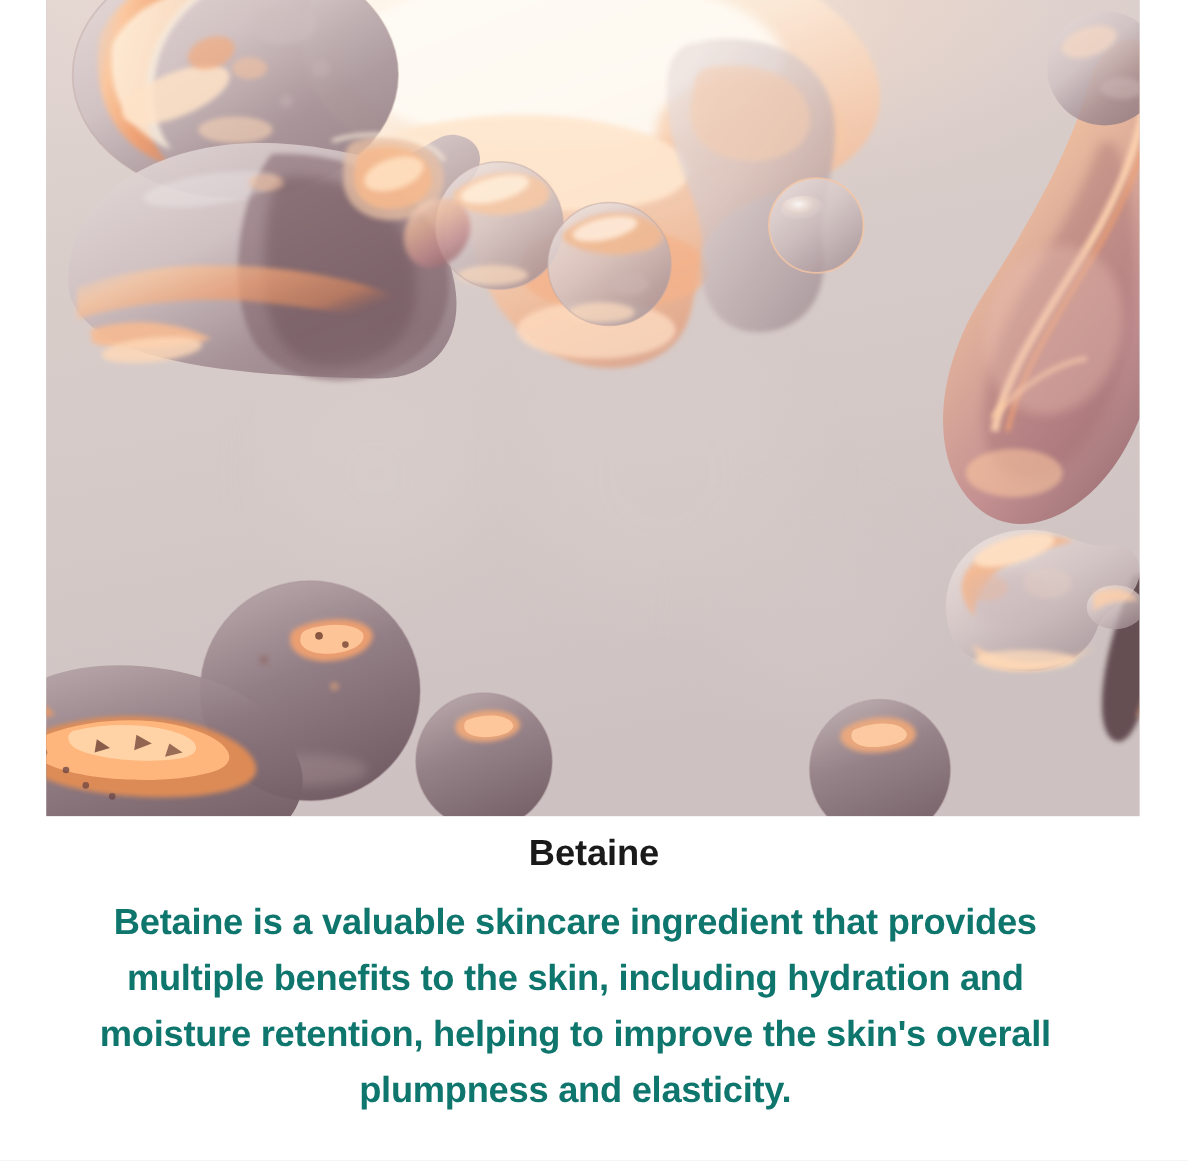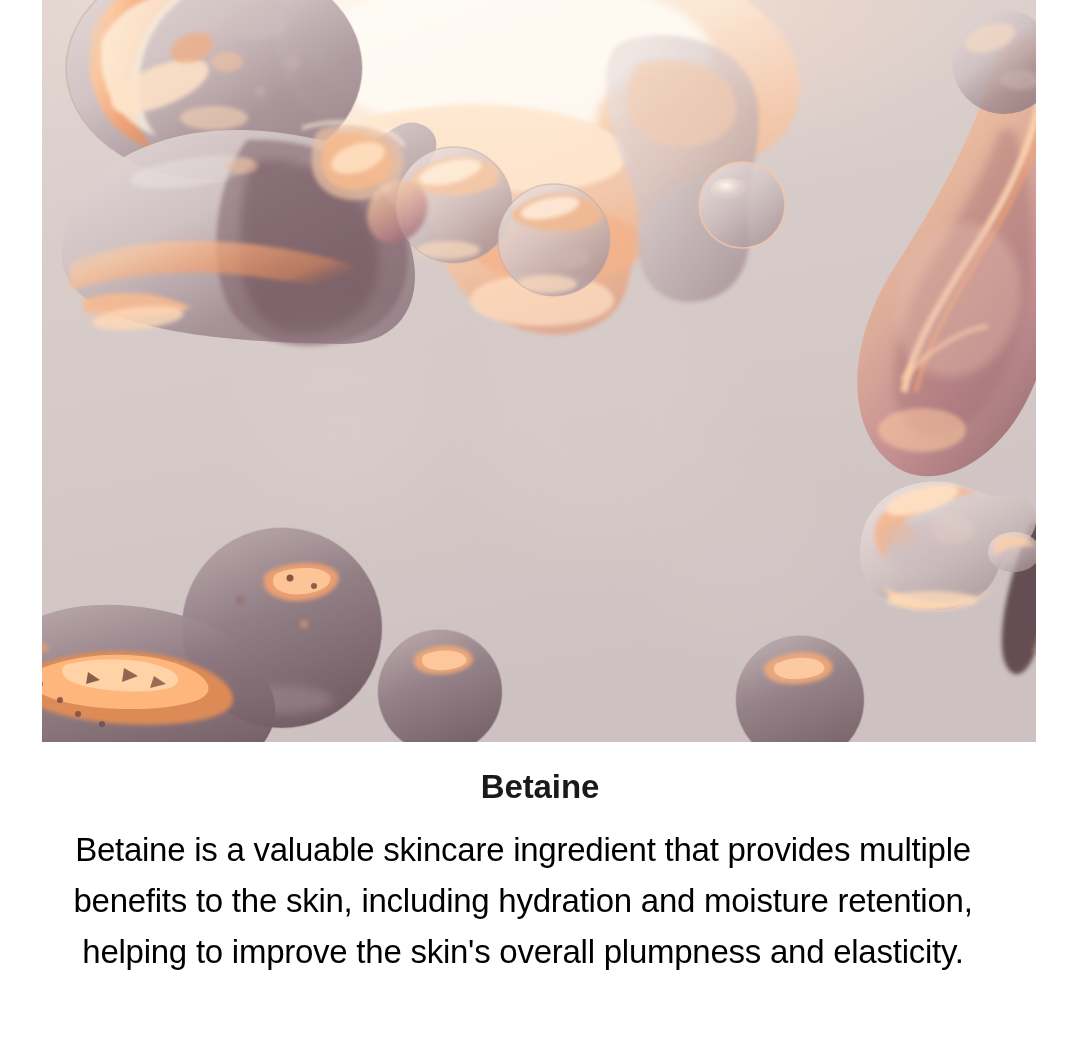--- a/index.html
+++ b/index.html
@@ -46,38 +46,38 @@
   
   .text-block {
     position: absolute;
     left: 0;
     top: 742px;
     width: 1080px;
   }
 
   .title {
     margin: 0;
-    padding-top: 25px;
+    padding-top: 13px;
     text-align: center;
     font-size: 33px;
     line-height: 40px;
     font-weight: 700;
     letter-spacing: -0.1px;
     color: #1a1a1a;
     font-family: "Liberation Sans", "DejaVu Sans", sans-serif;
   }
 
   .description {
     margin: 0;
     padding: 17px 96px 0 62px;
     text-align: center;
     font-size: 33px;
     line-height: 51px;
-    font-weight: 400;
-    color: #000000;
+    font-weight: 700;
+    color: #0f766e;
     letter-spacing: -0.25px;
     font-family: "Liberation Sans", "DejaVu Sans", sans-serif;
     white-space: pre-line;
   }
 </style>
 </head>
 <body>
 
 <div class="card">
 

